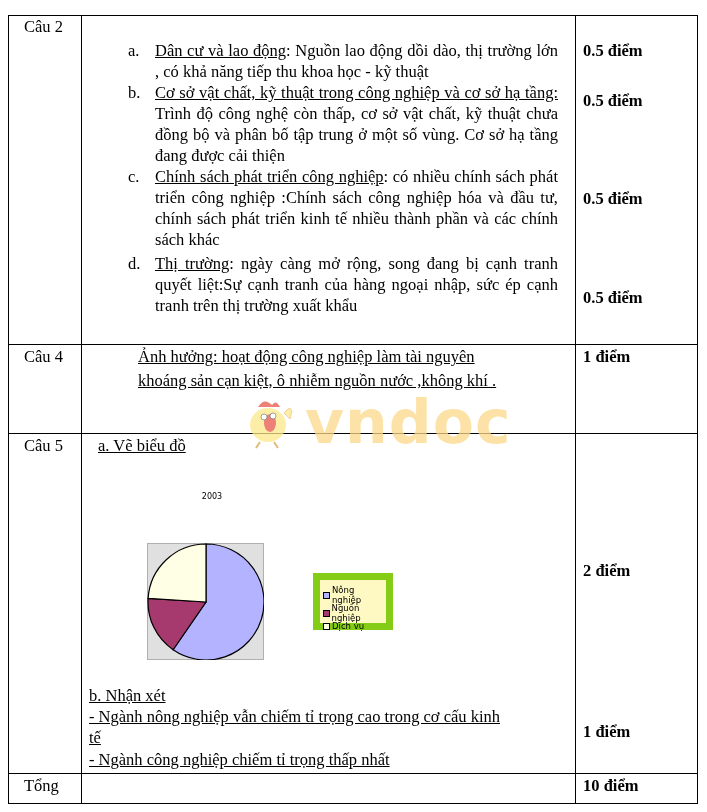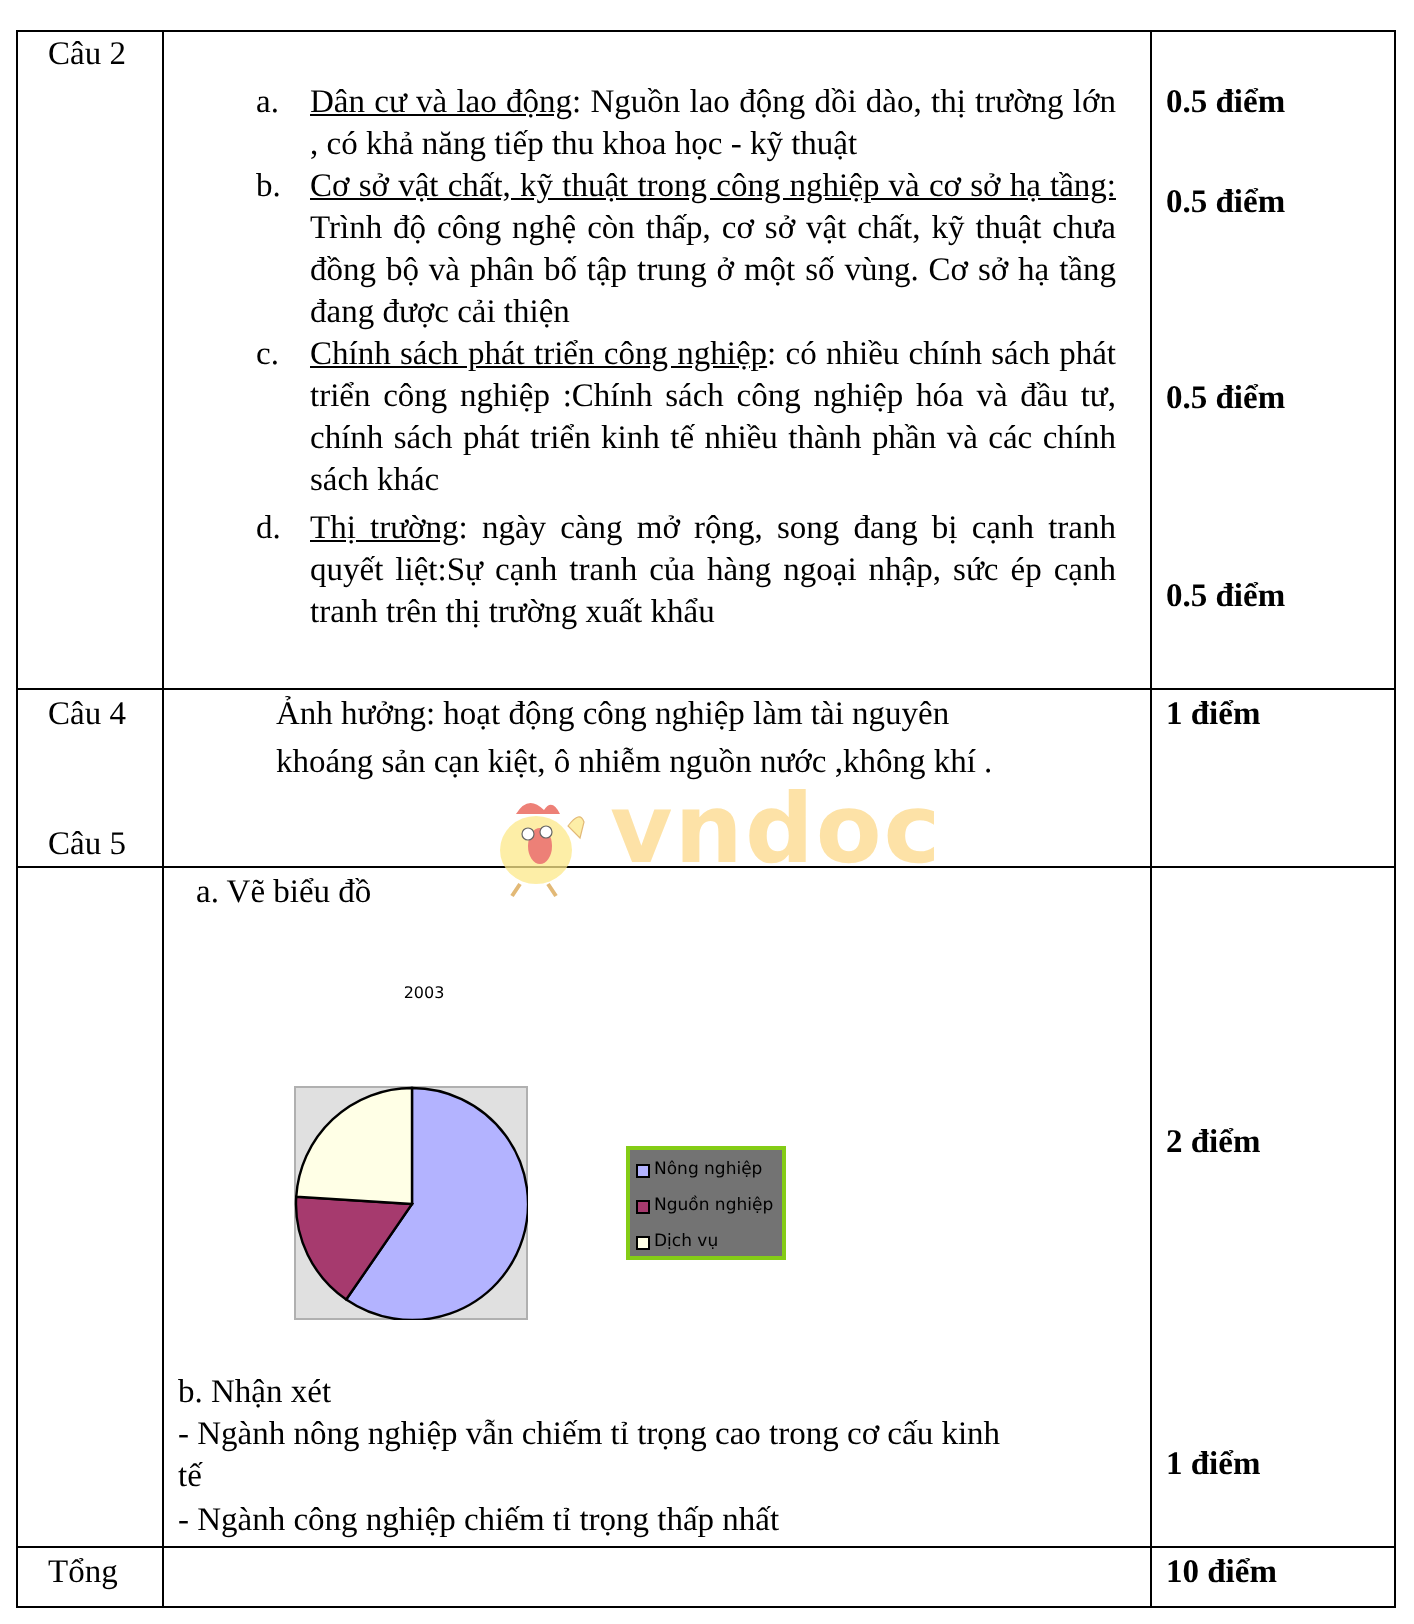--- a/index.html
+++ b/index.html
@@ -2,39 +2,39 @@
 <html><head>
 <meta charset="utf-8">
 <style>
   html, body { margin: 0; padding: 0; background: #ffffff; }
   body { width: 707px; height: 812px; position: relative; overflow: hidden;
          font-family: "Liberation Serif", "DejaVu Serif", serif; color: #000; }
   .tbl { position: absolute; left: 8px; top: 15px; width: 690px; height: 789px;
          border: 1px solid #000; box-sizing: border-box; }
   .vline { position: absolute; top: 0; bottom: 0; width: 1px; background: #000; }
   .hline { position: absolute; left: 0; right: 0; height: 1px; background: #000; }
-  .txt { position: absolute; font-size: 16.5px; line-height: 21px; white-space: nowrap; }
+  .txt { position: absolute; font-size: 16.5px; line-height: 21px; white-space: nowrap; text-decoration: underline; }
   .label { position: absolute; font-size: 16.5px; line-height: 21px; }
   .score { position: absolute; font-size: 16.5px; line-height: 21px; white-space: nowrap; font-weight: bold; }
   .item { position: absolute; left: 128px; width: 430px; font-size: 16.5px; line-height: 21px; }
   .item .marker { position: absolute; left: 0; top: 0; }
   .item .body { margin-left: 27px; text-align: justify; text-align-last: left; }
   .u { text-decoration: underline; }
   .chart-title { position: absolute; left: 112px; top: 490px; width: 200px; text-align: center;
                  font-family: "DejaVu Sans", sans-serif; font-size: 8px; line-height: 13px; }
   .plot { position: absolute; left: 147px; top: 543px; width: 117px; height: 117px; background: #e0e0e0;
           border: 1px solid #b0b0b0; box-sizing: border-box; }
-  .legend { position: absolute; left: 313px; top: 573px; width: 80px; height: 57px; background: #737373;
-            border: 2px solid #84cc16; box-sizing: border-box;
+  .legend { position: absolute; left: 313px; top: 573px; width: 80px; height: 57px; background: #fef9c3;
+            border: 7px solid #84cc16; box-sizing: border-box;
             font-family: "DejaVu Sans", sans-serif; font-size: 8.5px; }
   .legend-row { position: absolute; left: 3px; display: flex; align-items: center; gap: 2px; }
   .swatch { width: 7px; height: 7px; border: 1px solid #000; box-sizing: border-box; }
   .wm { position: absolute; left: 240px; top: 395px; opacity: 0.75; }
   .wm-text { position: absolute; left: 65px; top: -8px; font-family: "DejaVu Sans", sans-serif;
-             font-weight: bold; font-size: 48px; letter-spacing: 1px; color: #fdd98a; text-align: right; }
+             font-weight: bold; font-size: 60px; letter-spacing: 1px; color: #fdd98a; text-align: right; }
 </style>
 </head>
 <body>
 
 <div class="tbl">
   <div class="vline" style="left:72px"></div>
   <div class="vline" style="left:566px"></div>
   <div class="hline" style="top:328px"></div>
   <div class="hline" style="top:417px"></div>
   <div class="hline" style="top:757px"></div>
@@ -75,21 +75,21 @@
     <path d="M18 12 q6 -10 14 -2 q4 -6 8 2 z" fill="#e8564a"></path>
     <ellipse cx="30" cy="28" rx="6" ry="9" fill="#e8564a"></ellipse>
     <circle cx="24" cy="22" r="3" fill="#fff" stroke="#333" stroke-width="0.6"></circle>
     <circle cx="33" cy="21" r="3" fill="#fff" stroke="#333" stroke-width="0.6"></circle>
     <path d="M44 18 q6 -8 8 -2 l-2 8 z" fill="#fde98a" stroke="#d9a24a" stroke-width="0.6"></path>
     <path d="M20 47 l-4 6 M34 47 l4 6" stroke="#d9a24a" stroke-width="2"></path>
   </svg>
   <span class="wm-text">vndoc</span>
 </div>
 
-<div class="label" style="left:24px;top:411px">Câu 5</div>
+<div class="label" style="left:24px;top:435px">Câu 5</div>
 <div class="txt" style="left:98px;top:435px">a. Vẽ biểu đồ</div>
 
 <div class="chart-title">
   <div>2003</div>
 </div>
 
 <div class="plot">
   <svg width="117" height="117" viewBox="0 0 117 117" style="position:absolute;left:-1px;top:-1px">
     <g id="pie" transform="translate(59,59)">
         <path d="M0,0 L3.5514757175273244e-15,-58 A58,58 0 1 1 -32.901599049351866,47.7648906624488 Z" fill="#b3b3ff" stroke="#000" stroke-width="1.2"></path>

